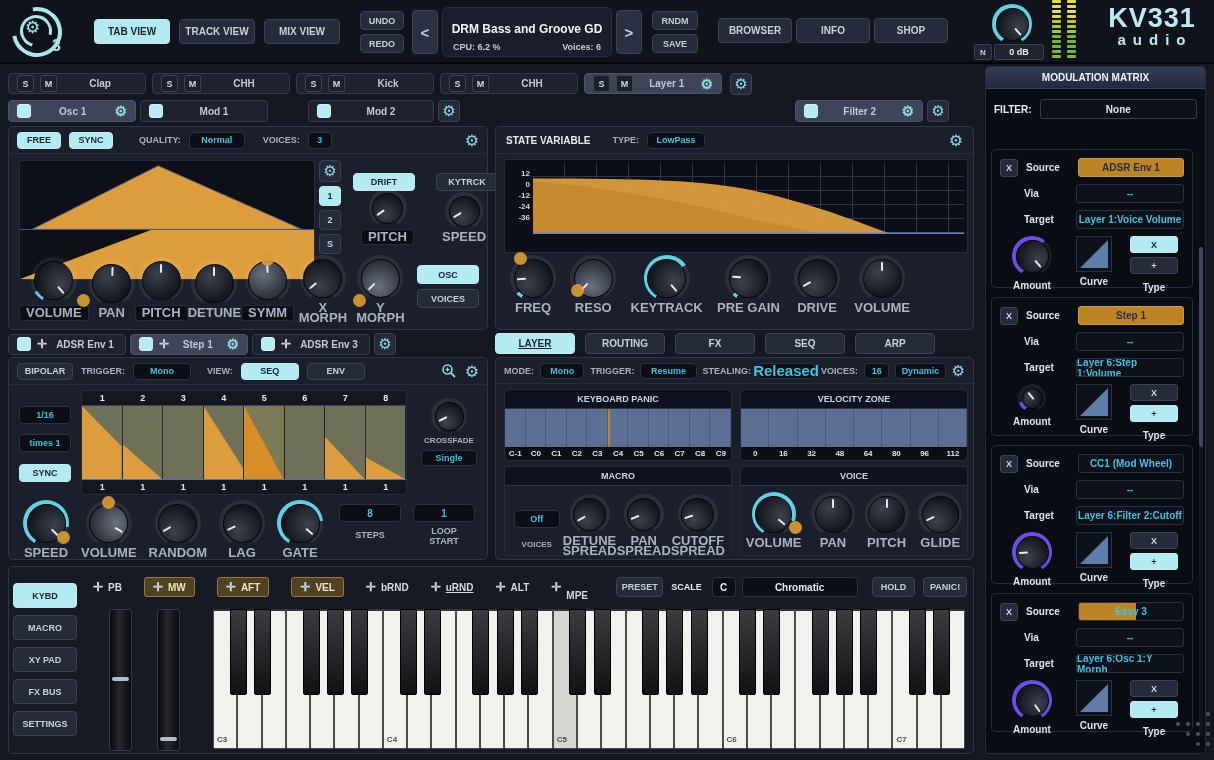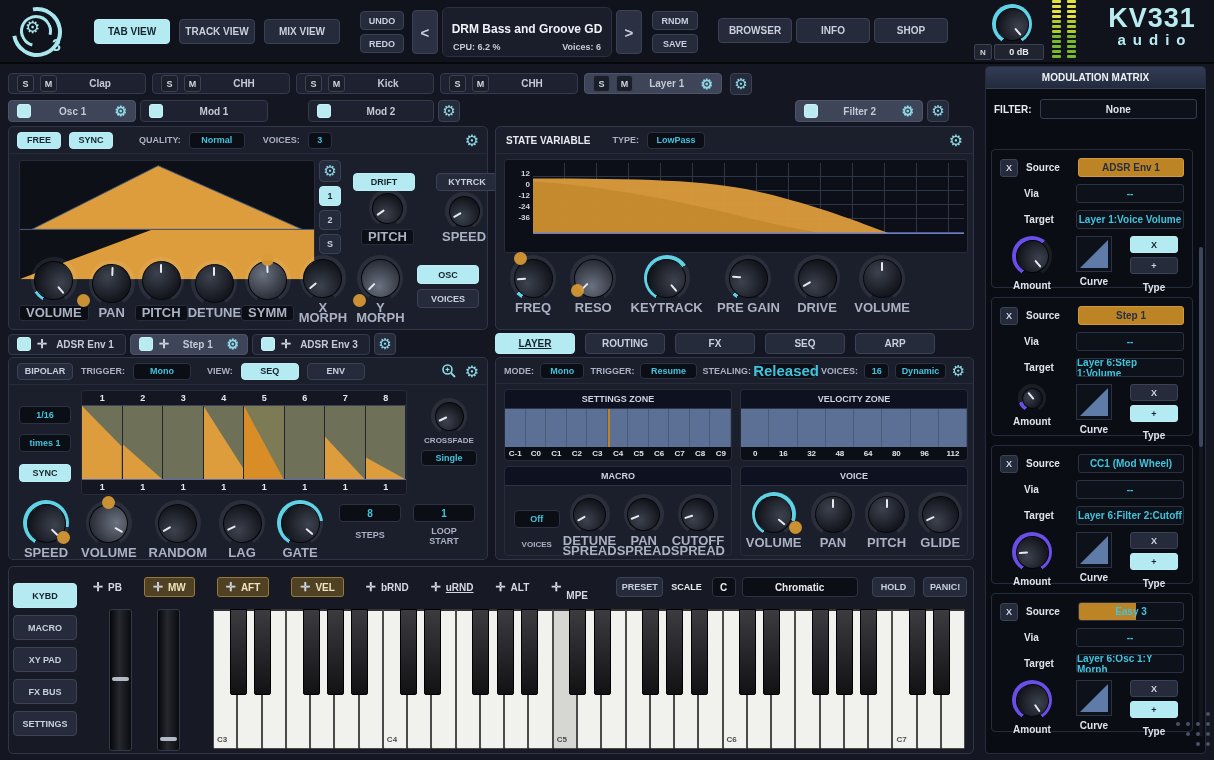--- a/index.html
+++ b/index.html
@@ -585,21 +585,21 @@
     <div class="valbox" style="width:58px;height:16px;font-size:9px">Resume</div>
     <span class="lbl" style="font-size:9px">STEALING:</span>
     <div class="valbox" style="width:58px;height:16px;font-size:15px">Released</div>
     <span class="lbl" style="font-size:9px">VOICES:</span>
     <div class="valbox" style="width:26px;height:16px;font-size:9px">16</div>
     <div class="valbox" style="width:52px;height:16px;font-size:9px">Dynamic</div>
     <span class="gear-inline" style="margin-left:auto;font-size:15px">⚙</span>
   </div>
 
   <div class="abs" style="left:8px;top:31px;width:228px;height:72px;border:1px solid #262c3c;border-radius:4px;box-sizing:border-box">
-    <div class="zonetitle">SETTINGS ZONE</div>
+    <div class="zonetitle">KEYBOARD PANIC</div>
     <div class="zonebody" id="kz-body" style="height:38px">
         <div class="zonecell"></div>
         <div class="zonecell"></div>
         <div class="zonecell"></div>
         <div class="zonecell"></div>
         <div class="zonecell"></div>
         <div class="zonecell"></div>
         <div class="zonecell"></div>
         <div class="zonecell"></div>
         <div class="zonecell"></div>

